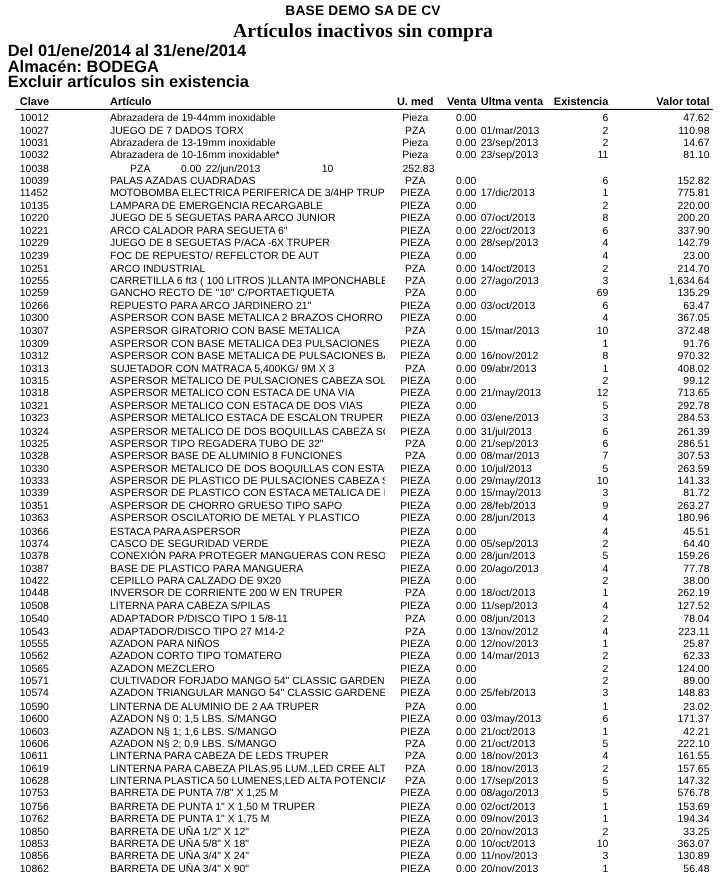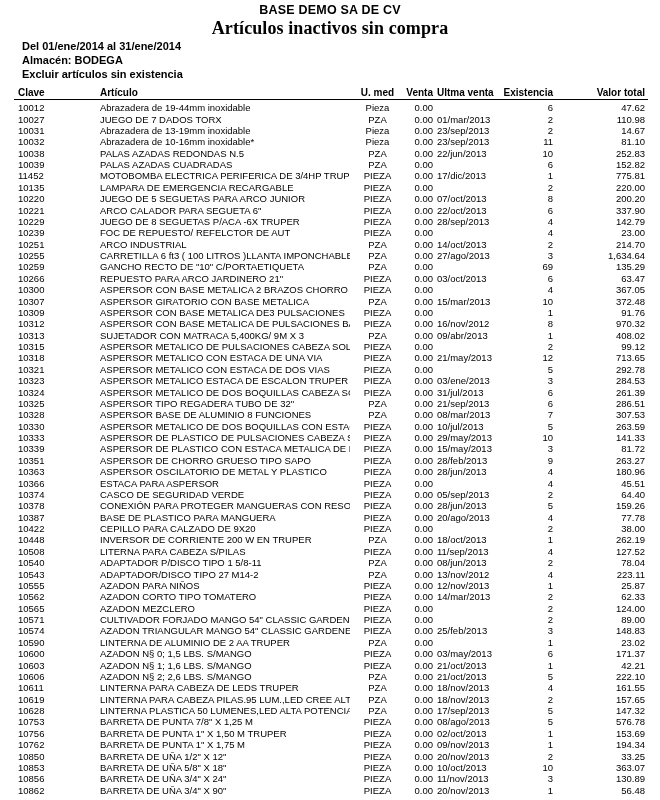--- a/index.html
+++ b/index.html
@@ -11,21 +11,21 @@
   .page{width:660px;height:685px;position:relative;}
   .company{
     text-align:center;font-size:12.5px;font-weight:600;
     padding-top:3px;letter-spacing:0.2px;
   }
   .report-title{
     text-align:center;font-size:18px;font-weight:700;
     margin-top:1px;letter-spacing:0.1px;font-family:Liberation Serif, serif;
   }
   .meta{
-    padding-left:22px;font-size:11px;font-weight:700;
+    padding-left:7px;font-size:15px;font-weight:700;
     margin-top:0;line-height:13.5px;
   }
   .meta .line{margin-top:0.5px;}
   .table{margin-top:4px;}
   .thead{
     display:flex;align-items:flex-end;
     font-size:10px;font-weight:700;
     padding-left:18px;padding-right:0;
     height:13px;
   }
@@ -106,21 +106,20 @@
           <div class="c0">10032</div>
           <div class="c1">Abrazadera de 10-16mm inoxidable*</div>
           <div class="c2">Pieza</div>
           <div class="c3">0.00</div>
           <div class="c4">23/sep/2013</div>
           <div class="c5">11</div>
           <div class="c6">81.10</div>
         </div>
         <div class="tr">
           <div class="c0">10038</div>
-          <div class="c1">PALAS AZADAS REDONDAS N.5</div>
           <div class="c2">PZA</div>
           <div class="c3">0.00</div>
           <div class="c4">22/jun/2013</div>
           <div class="c5">10</div>
           <div class="c6">252.83</div>
         </div>
         <div class="tr">
           <div class="c0">10039</div>
           <div class="c1">PALAS AZADAS CUADRADAS</div>
           <div class="c2">PZA</div>
@@ -520,21 +519,21 @@
           <div class="c0">10603</div>
           <div class="c1">AZADON N§ 1; 1,6 LBS. S/MANGO</div>
           <div class="c2">PIEZA</div>
           <div class="c3">0.00</div>
           <div class="c4">21/oct/2013</div>
           <div class="c5">1</div>
           <div class="c6">42.21</div>
         </div>
         <div class="tr">
           <div class="c0">10606</div>
-          <div class="c1">AZADON N§ 2; 2,6 LBS. S/MANGO</div>
+          <div class="c1">AZADON N§ 2; 0,9 LBS. S/MANGO</div>
           <div class="c2">PZA</div>
           <div class="c3">0.00</div>
           <div class="c4">21/oct/2013</div>
           <div class="c5">5</div>
           <div class="c6">222.10</div>
         </div>
         <div class="tr">
           <div class="c0">10611</div>
           <div class="c1">LINTERNA PARA CABEZA DE LEDS TRUPER</div>
           <div class="c2">PZA</div>

